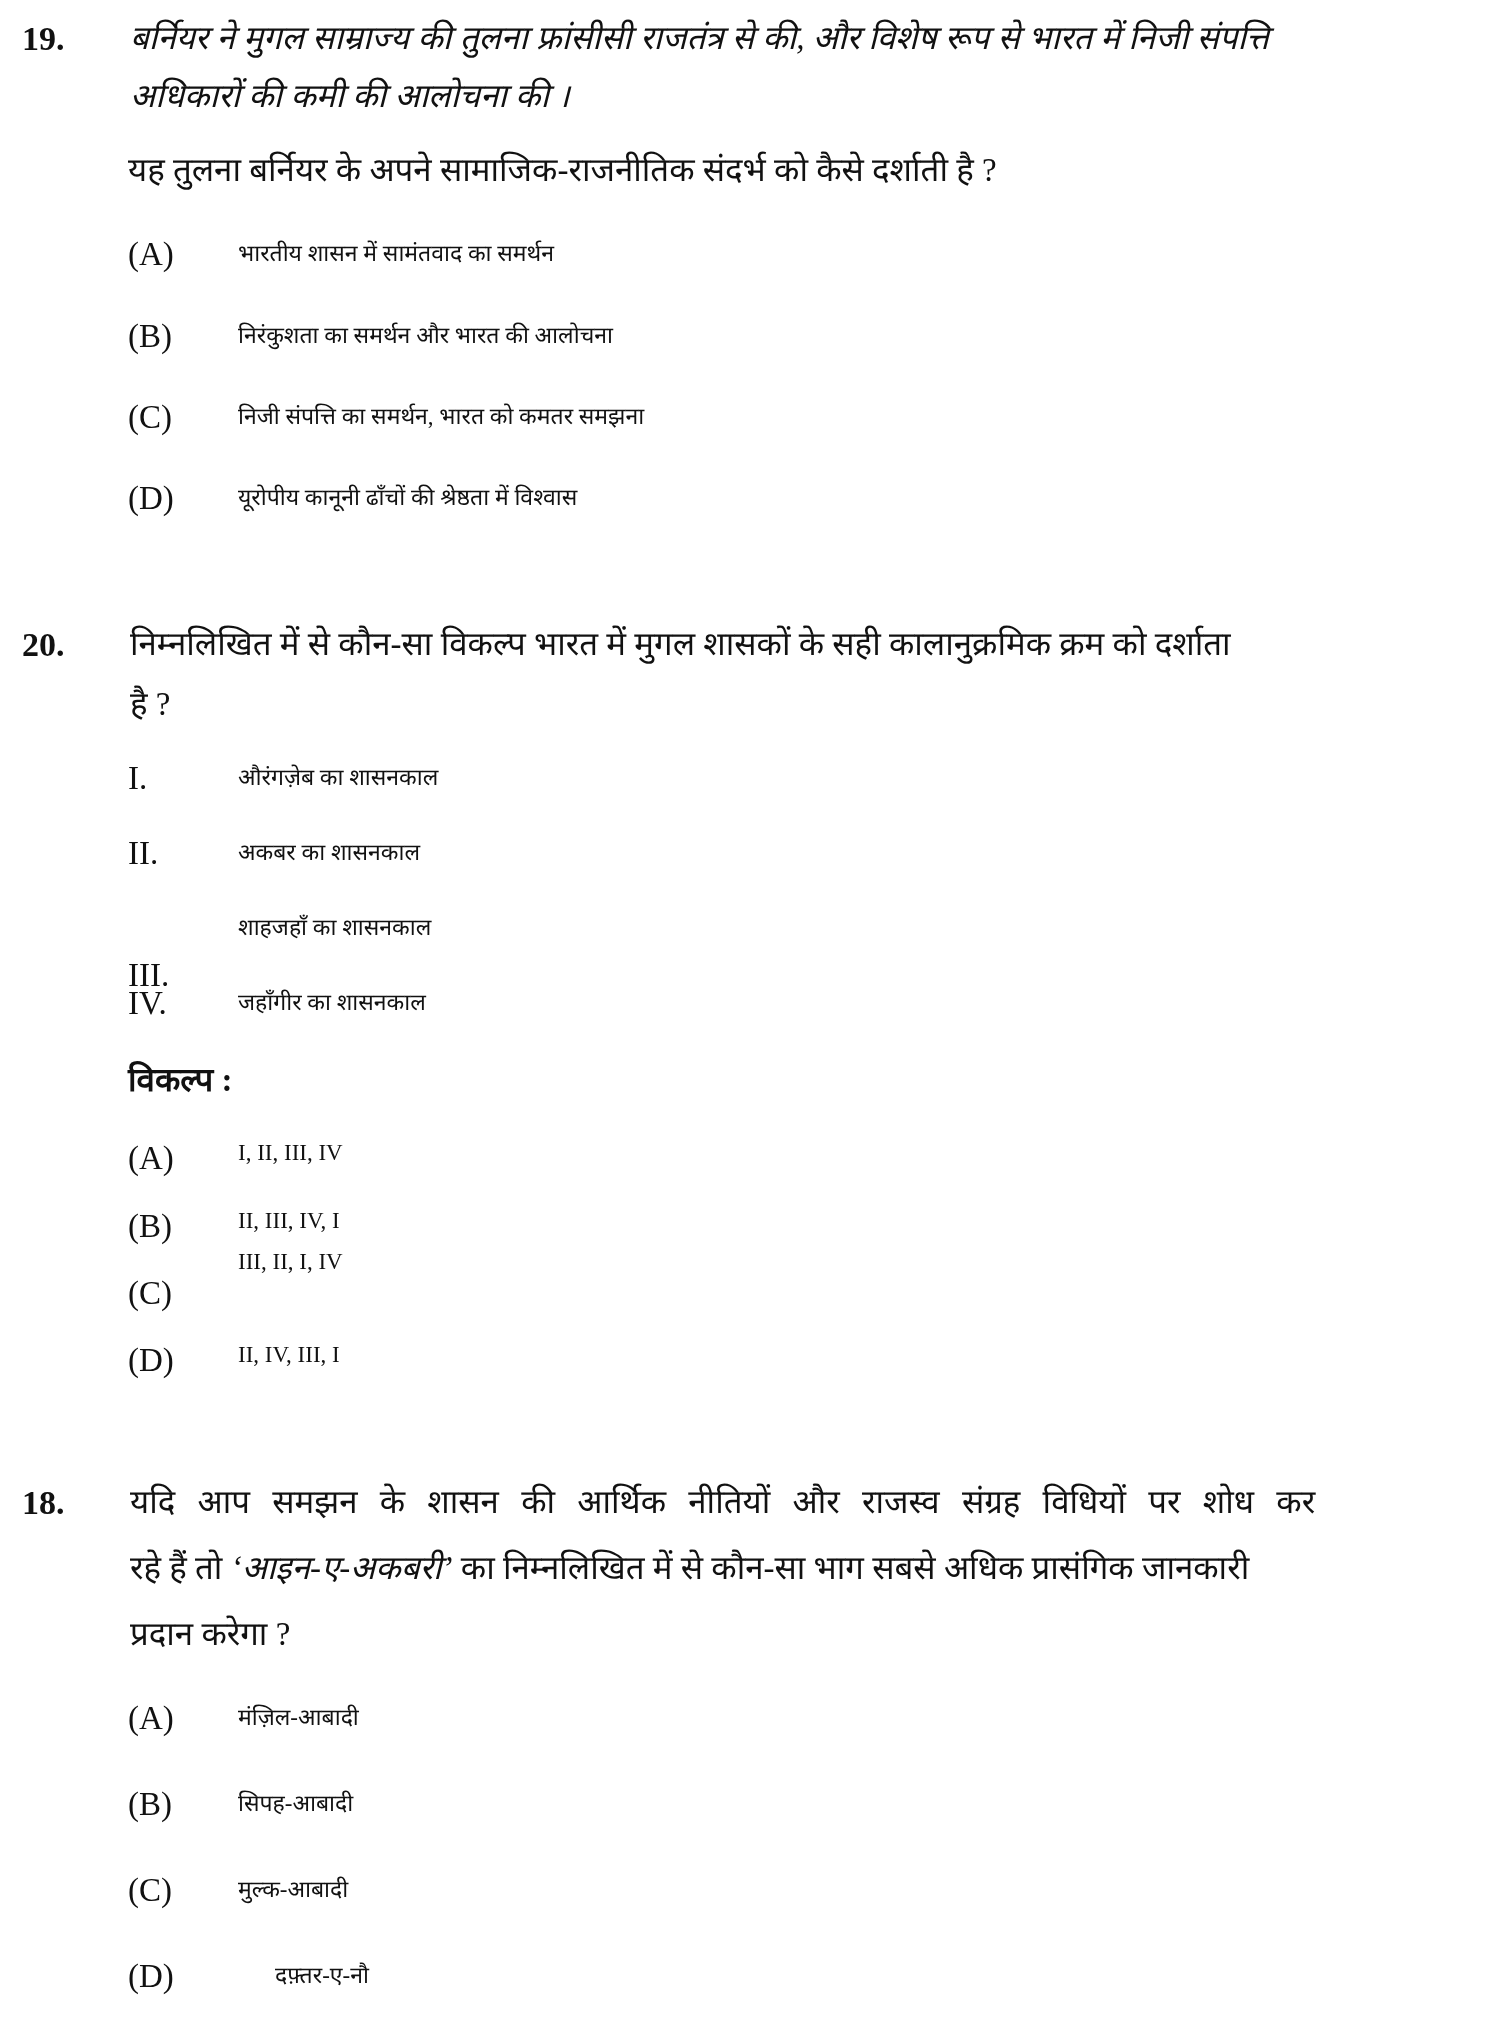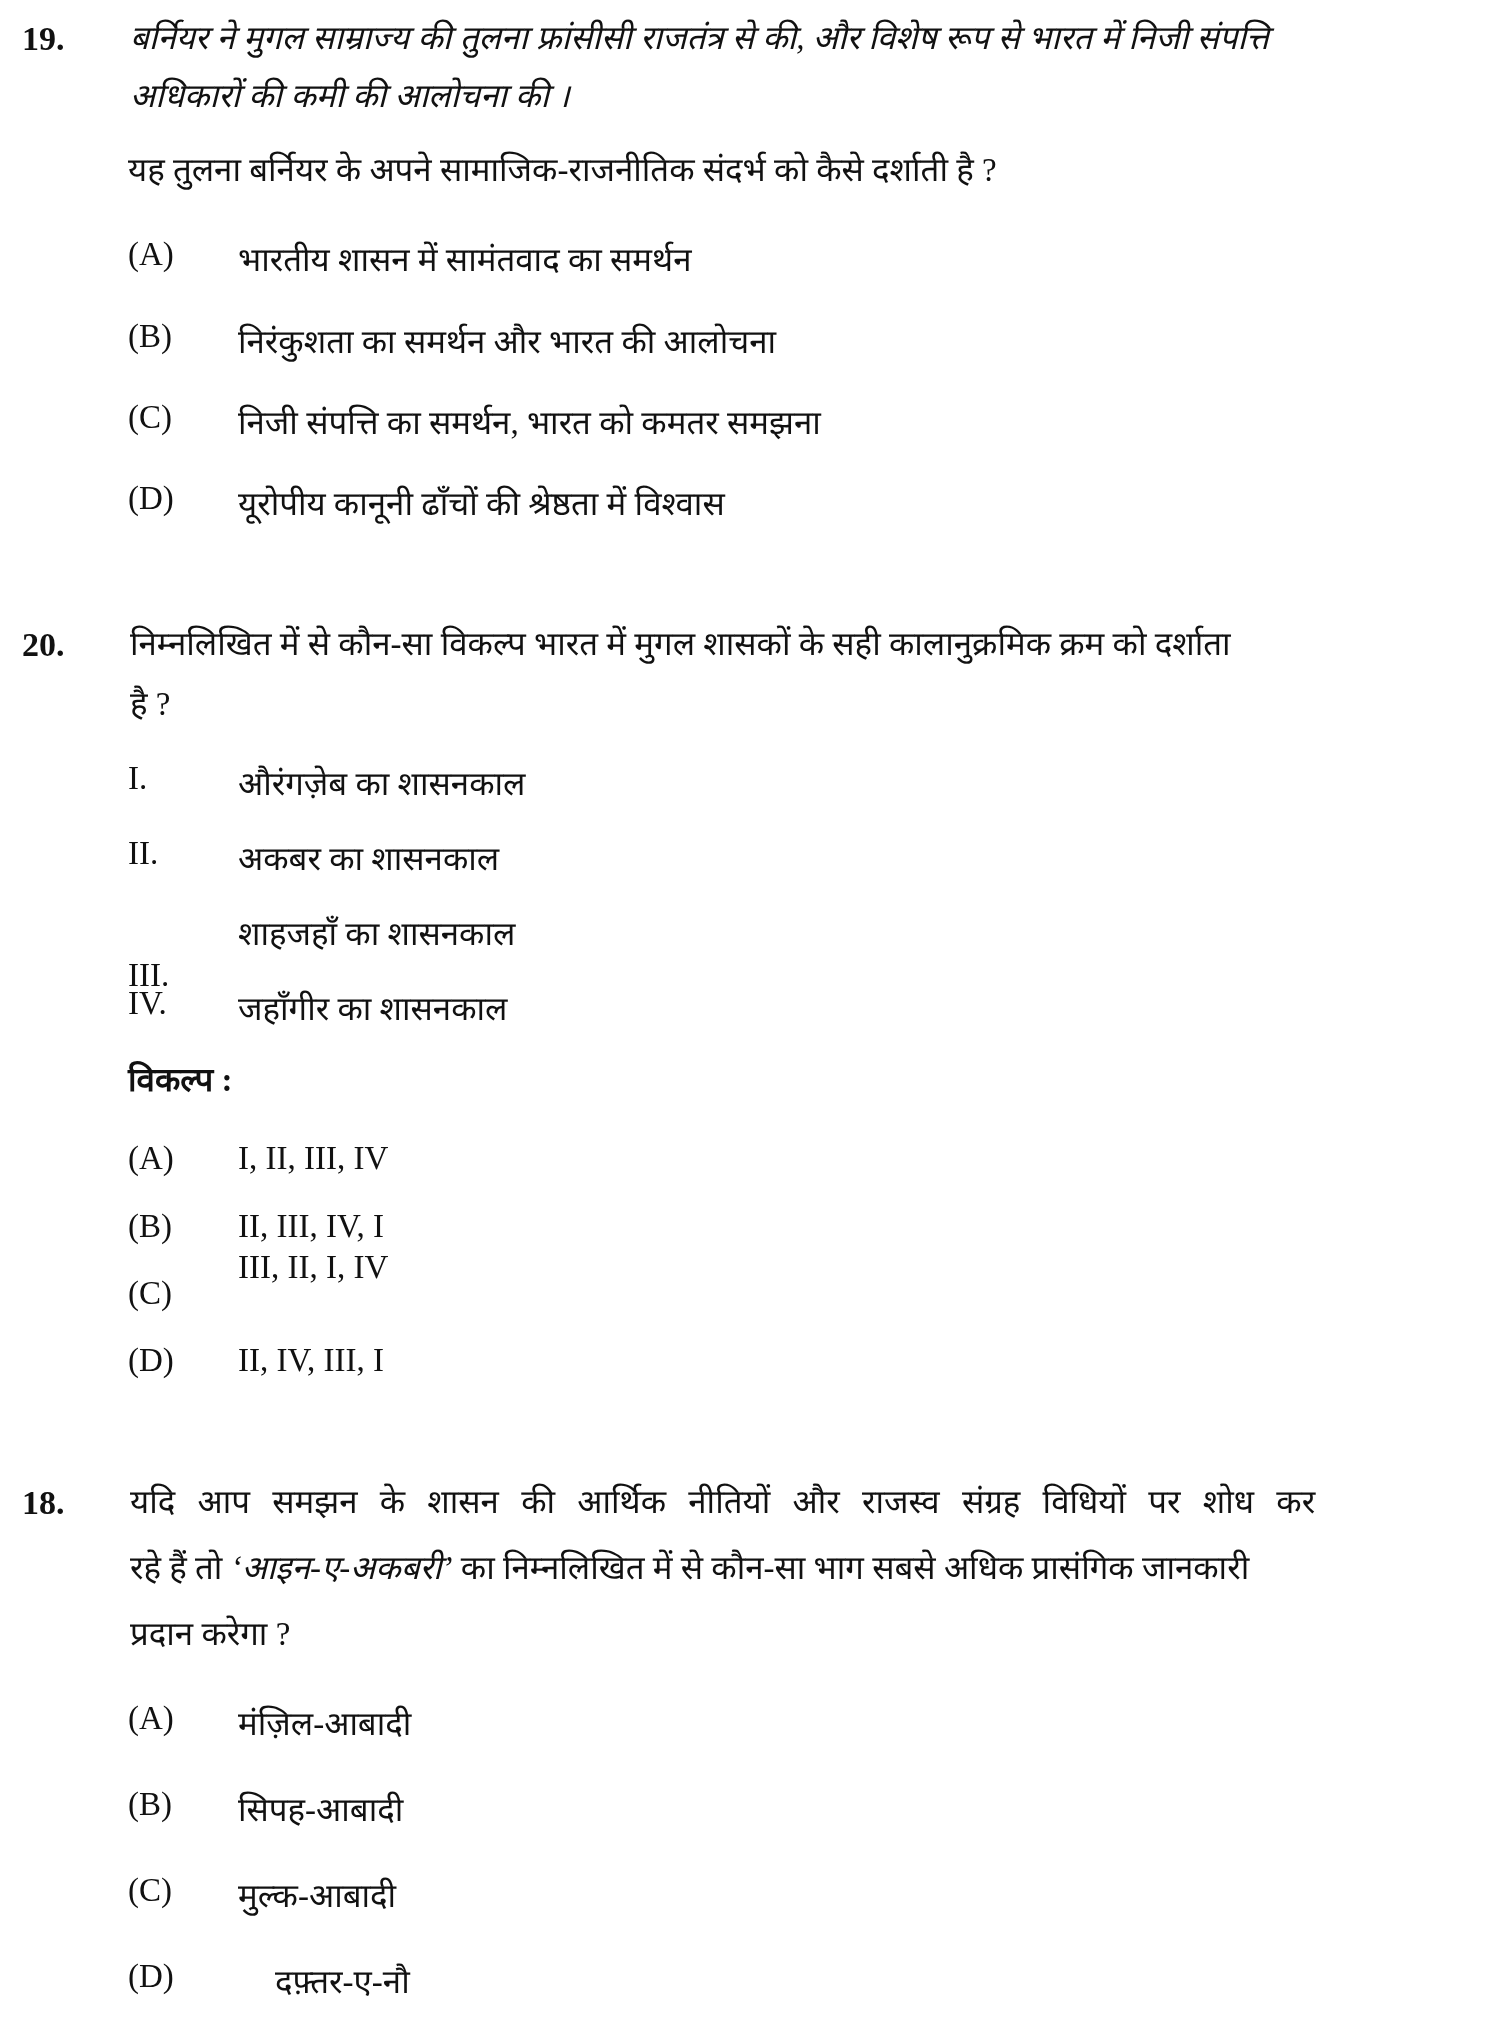--- a/index.html
+++ b/index.html
@@ -6,21 +6,21 @@
   body {
     width: 1505px; height: 2034px; position: relative; overflow: hidden;
     font-family: "Liberation Serif", "DejaVu Serif", serif;
     color: #111111;
   }
   .abs { position: absolute; white-space: nowrap; }
   .qnum { font-weight: bold; font-size: 34px; left: 22px; }
   .txt { font-size: 33px; line-height: 40px; }
   .ital { font-style: italic; }
   .lbl { font-size: 33px; left: 128px; }
-  .opt { font-size: 33px; left: 238px; }
+  .opt { font-size: 23px; left: 238px; }
   .bold { font-weight: bold; }
 </style>
 </head>
 <body>
 
 <div>
   <div class="abs qnum" style="top:20px;">19.</div>
   <div class="abs txt ital" style="left:130px; top:18px;font-style:italic;">बर्नियर ने मुगल साम्राज्य की तुलना फ्रांसीसी राजतंत्र से की, और विशेष रूप से भारत में निजी संपत्ति</div>
   <div class="abs txt ital" style="left:130px; top:76px;">अधिकारों की कमी की आलोचना की ।</div>
   <div class="abs txt" style="left:128px; top:150px;">यह तुलना बर्नियर के अपने सामाजिक-राजनीतिक संदर्भ को कैसे दर्शाती है ?</div>

